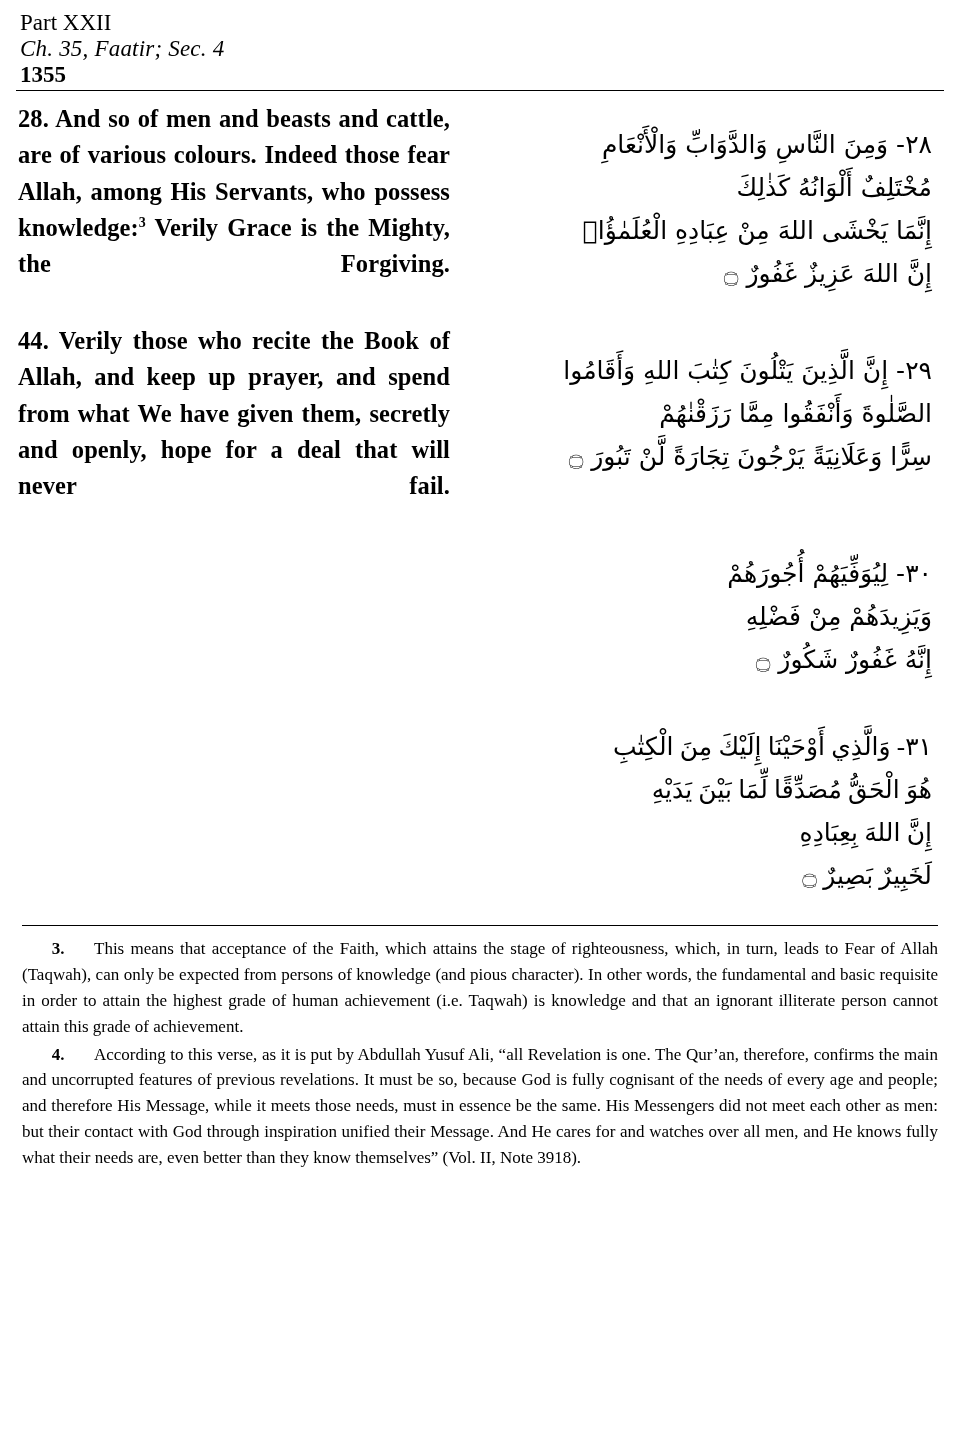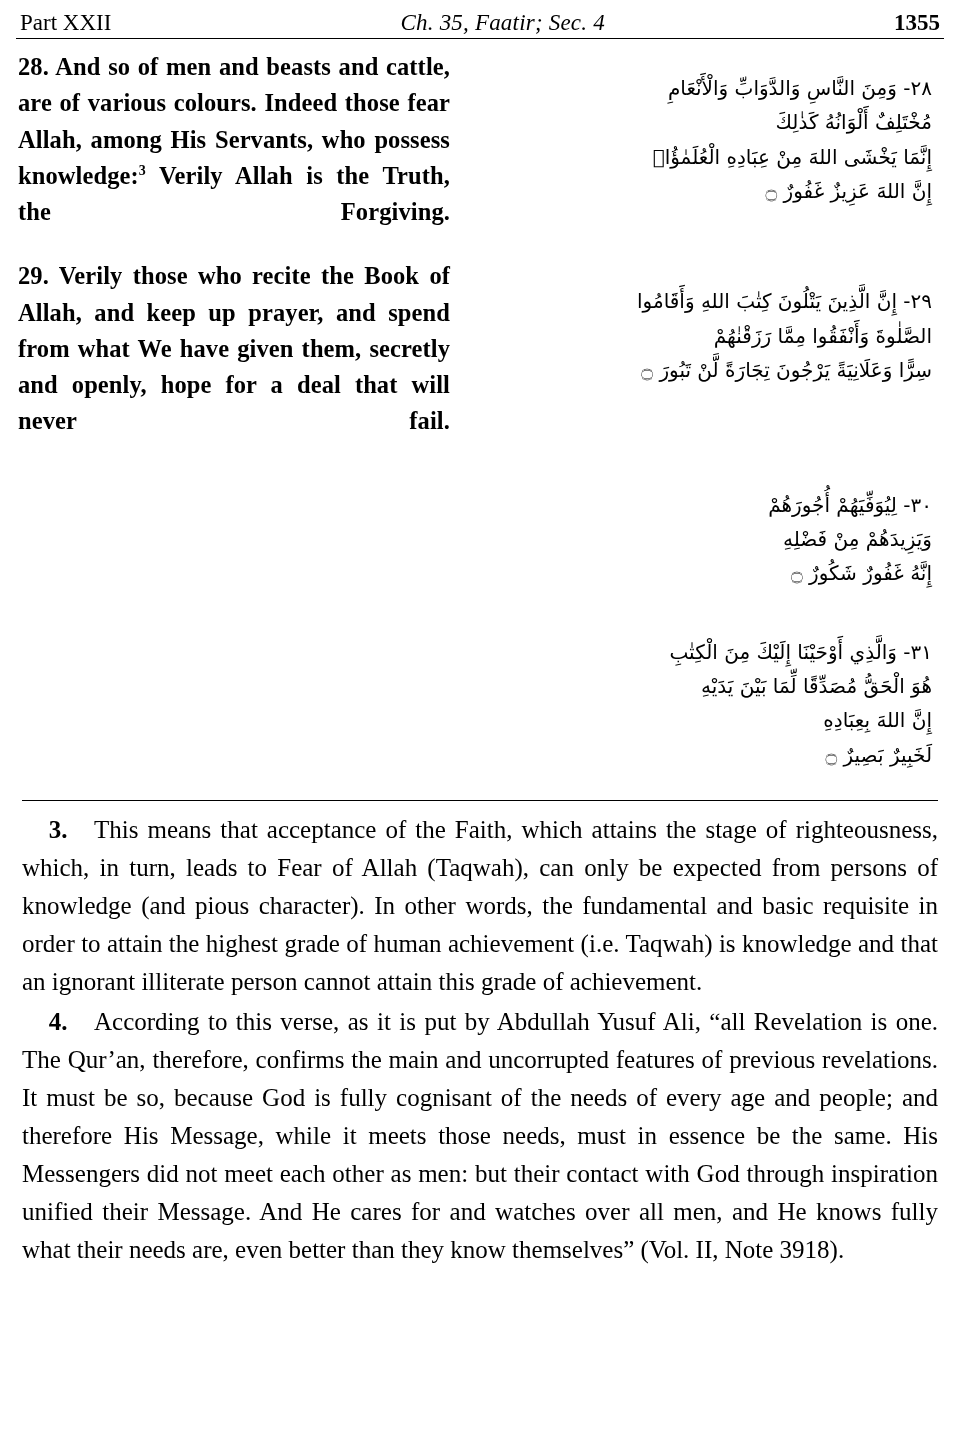--- a/index.html
+++ b/index.html
@@ -21,20 +21,21 @@
     box-sizing: border-box;
     padding: 10px 16px 0 16px;
   }
   
   .header {
     display: flex;
     align-items: baseline;
     justify-content: space-between;
     font-size: 23px;
     padding: 0 4px 0 4px;
+    flex-direction: column;
   }
   .header .part {
     font-family: "Liberation Serif", serif;
   }
   .header .center {
     font-style: italic;
     font-family: "Liberation Serif", serif;
     letter-spacing: 0.2px;
     text-align: right;
   }
@@ -71,39 +72,39 @@
   .verse-en sup {
     font-size: 14px;
     font-weight: bold;
     vertical-align: super;
   }
   .verse-ar {
     flex: 1;
     direction: rtl;
     text-align: right;
     font-family: "DejaVu Sans", sans-serif;
-    font-size: 20px;
+    font-size: 25px;
     line-height: 1.72;
     padding-right: 12px;
     padding-top: 22px;
     white-space: pre-line;
   }
   .verse-row.v29 .verse-ar { padding-top: 26px; }
   .verse-row.v30 .verse-ar { padding-top: 20px; }
-  .verse-row.v31 .verse-ar { padding-top: 16px; }
+  .verse-row.v31 .verse-ar { padding-top: 16px; font-family: Liberation Serif, serif; }
 
   
   .footnote-rule {
     border: none;
     border-top: 1.5px solid #000;
     margin: 6px 6px 10px 6px;
   }
   .footnotes {
     font-family: "Liberation Serif", serif;
-    font-size: 25px;
+    font-size: 17px;
     line-height: 1.52;
     text-align: justify;
     padding: 0 6px;
   }
   .footnote {
     margin-bottom: 2px;
     text-indent: 0;
   }
   .fn-num {
     display: inline-block;
@@ -120,29 +121,29 @@
   <div class="header">
     <span class="part">Part XXII</span>
     <span class="center">Ch. 35, Faatir; Sec. 4</span>
     <span class="pageno">1355</span>
   </div>
   <hr class="rule">
 
   <div class="verses">
 
     <div class="verse-row v28">
-      <div class="verse-en"><span>28.  And so of men and beasts and cattle, are of various colours. Indeed those fear Allah, among His Servants, who possess knowledge:</span><sup>3</sup><span> Verily Allah is the Truth, the Forgiving.</span></div>
+      <div class="verse-en"><span>28.  And so of men and beasts and cattle, are of various colours. Indeed those fear Allah, among His Servants, who possess knowledge:</span><sup>3</sup><span> Verily Grace is the Mighty, the Forgiving.</span></div>
       <div class="verse-ar">٢٨- وَمِنَ النَّاسِ وَالدَّوَابِّ وَالْأَنْعَامِ
 مُخْتَلِفٌ أَلْوَانُهُ كَذٰلِكَ
 إِنَّمَا يَخْشَى اللهَ مِنْ عِبَادِهِ الْعُلَمٰؤُا۟
 إِنَّ اللهَ عَزِيزٌ غَفُورٌ ۝</div>
     </div>
 
     <div class="verse-row v29">
-      <div class="verse-en"><span>29.  Verily those who recite the Book of Allah, and keep up prayer, and spend from what We have given them, secretly and openly, hope for a deal that will never fail.</span></div>
+      <div class="verse-en"><span>44.  Verily those who recite the Book of Allah, and keep up prayer, and spend from what We have given them, secretly and openly, hope for a deal that will never fail.</span></div>
       <div class="verse-ar">٢٩- إِنَّ الَّذِينَ يَتْلُونَ كِتٰبَ اللهِ وَأَقَامُوا
 الصَّلٰوةَ وَأَنْفَقُوا مِمَّا رَزَقْنٰهُمْ
 سِرًّا وَعَلَانِيَةً يَرْجُونَ تِجَارَةً لَّنْ تَبُورَ ۝</div>
     </div>
 
     <div class="verse-row v30">
       <div class="verse-ar">٣٠- لِيُوَفِّيَهُمْ أُجُورَهُمْ
 وَيَزِيدَهُمْ مِنْ فَضْلِهِ
 إِنَّهُ غَفُورٌ شَكُورٌ ۝</div>
     </div>

